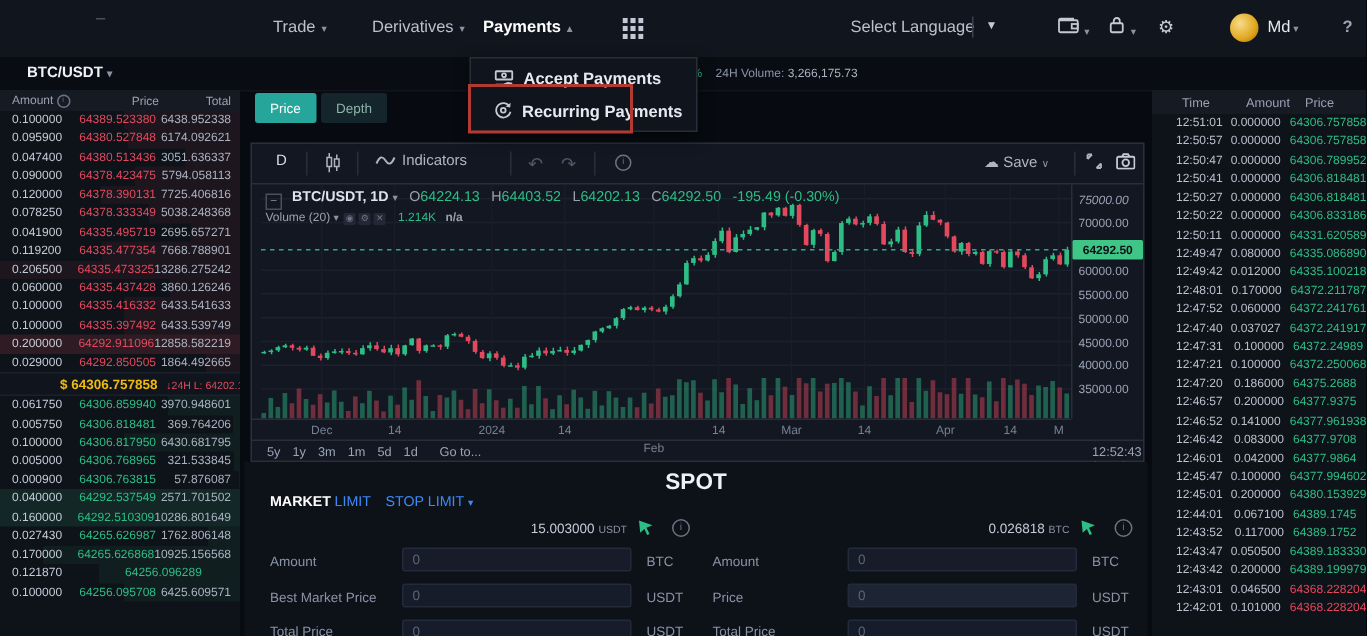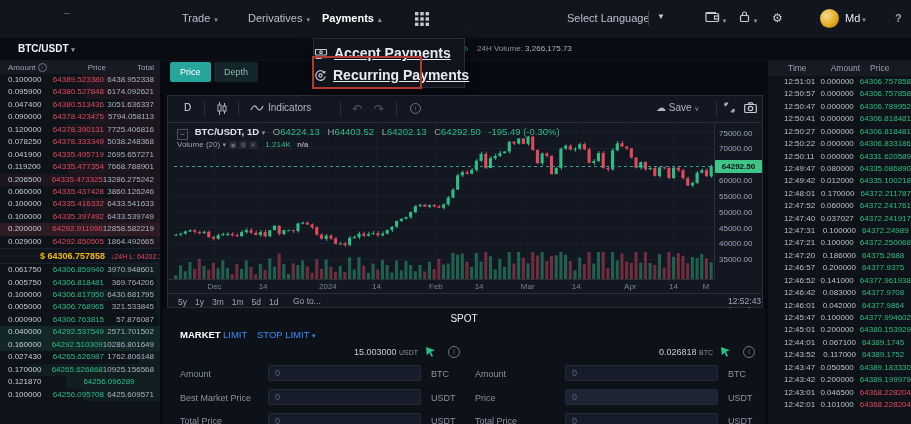--- a/index.html
+++ b/index.html
@@ -71,21 +71,21 @@
   .xtick{position:absolute;top:2px;font-size:8px;color:#758094;transform:translateX(-50%);}
   #tv-bottom{position:absolute;left:0;top:197px;width:100%;height:14px;border-top:1px solid #2a2e39;}
   #ranges{position:absolute;left:10px;top:2px;}
   .rng{display:inline-block;margin-right:8px;font-size:8.5px;color:#9aa4b5;cursor:pointer;}
   #goto{position:absolute;left:125px;top:2px;font-size:8.5px;color:#9aa4b5;cursor:pointer;}
   #clock{position:absolute;left:560px;top:2px;font-size:8.5px;color:#9aa4b5;cursor:pointer;}
   #scale-opts{position:absolute;left:648px;top:2px;font-size:8.5px;color:#9aa4b5;white-space:nowrap;}
   #scale-opts .blue{color:#3d8af7;}
   
   #spot{position:absolute;left:163px;top:308px;width:602px;height:116px;background:#0d1118;}
-  #spot-title{position:absolute;left:0;top:5px;width:100%;text-align:center;font-size:10px;font-weight:normal;color:#eef1f6;}
+  #spot-title{position:absolute;left:0;top:5px;width:100%;text-align:center;font-size:15px;font-weight:bold;color:#eef1f6;}
   .tab{position:absolute;top:21px;font-size:9.5px;cursor:pointer;}
   #tab-market{left:17px;color:#ffffff;font-weight:bold;}
   #tab-limit{left:60px;color:#3d8af7;}
   #tab-stop{left:94px;color:#3d8af7;}
   .bal{position:absolute;top:39px;font-size:9px;color:#c5ccd8;}
   .bal .unit{font-size:7px;color:#8a93a6;}
   .ptr{position:absolute;top:38px;width:11px;height:11px;}
   .info10{position:absolute;top:38px;width:10px;height:10px;line-height:10px;border:1px solid #6b7485;border-radius:50%;
           color:#6b7485;font-size:7px;text-align:center;}
   .f-label{position:absolute;font-size:9px;color:#8a93a6;}
@@ -100,22 +100,22 @@
   .tr-head .h-ti{width:36px;margin-left:20px;}
   .tr-head .h-am{width:36px;text-align:right;}
   .tr-head .h-pr{margin-left:10px;}
   .tr-row{display:flex;height:12.43px;line-height:12.43px;font-size:8px;white-space:nowrap;cursor:pointer;}
   .c-time{width:36px;margin-left:16px;color:#b9c1cd;}
   .c-amt{width:36px;text-align:right;color:#b9c1cd;}
   .c-price{margin-left:6px;}
   
   #payments-menu{position:absolute;left:313px;top:38px;width:150px;height:48px;background:#10141c;
                  border:1px solid #272d39;box-shadow:0 3px 10px rgba(0,0,0,.6);z-index:50;}
-  .menu-item{position:absolute;left:0;width:100%;height:24px;line-height:24px;padding-left:0;box-sizing:border-box;
-             font-size:14px;font-weight:bold;color:#e6eaf1;cursor:pointer;white-space:nowrap;text-decoration:underline;}
+  .menu-item{position:absolute;left:0;width:100%;height:24px;line-height:24px;padding-left:15px;box-sizing:border-box;
+             font-size:11px;font-weight:bold;color:#e6eaf1;cursor:pointer;white-space:nowrap;}
   .menu-item svg{vertical-align:-2px;margin-right:6px;}
   #annotation-box{position:absolute;left:312px;top:56px;width:106px;height:29px;border:2px solid #b23a31;z-index:60;pointer-events:none;}
   svg .st{fill:none;stroke:#c3cad6;stroke-width:1.2;}
 </style>
 </head>
 <body>
 
 <div id="app">
 
   <header id="navbar">
@@ -751,36 +751,36 @@
         <line x1="528.26" y1="45.5" x2="528.26" y2="50.6" stroke="#2ebd85" stroke-width="1"></line>
         <rect x="526.21" y="47.2" width="3.10" height="2.5" fill="#2ebd85"></rect>
         <line x1="532.96" y1="45.4" x2="532.96" y2="53.6" stroke="#e2495d" stroke-width="1"></line>
         <rect x="530.91" y="47.2" width="3.10" height="6.0" fill="#e2495d"></rect>
         <line x1="537.65" y1="41.5" x2="537.65" y2="54.9" stroke="#2ebd85" stroke-width="1"></line>
         <rect x="535.60" y="43.5" width="3.10" height="9.8" fill="#2ebd85"></rect>
         <line x1="0" y1="43.5" x2="540" y2="43.5" stroke="#2ea58d" stroke-width="1" stroke-dasharray="3,3"></line>
       </svg>
 
     <div id="price-scale">
-        <span class="ytick" style="top: 5.5122px;">75000.00</span>
+        <span class="ytick" style="top: 5.5122px; font-style: italic;">75000.00</span>
         <span class="ytick" style="top: 21.3659px;">70000.00</span>
         <span class="ytick" style="top: 53.0732px;">60000.00</span>
         <span class="ytick" style="top: 68.9268px;">55000.00</span>
         <span class="ytick" style="top: 84.7805px;">50000.00</span>
         <span class="ytick" style="top: 100.634px;">45000.00</span>
         <span class="ytick" style="top: 116.488px;">40000.00</span>
         <span class="ytick" style="top: 132.341px;">35000.00</span>
       </div>
     <div id="price-tag" style="top: 63.9628px;">64292.50</div>
     <div id="xaxis">
         <span class="xtick" style="left: 46.5px;">Dec</span>
         <span class="xtick" style="left: 95.1px;">14</span>
         <span class="xtick" style="left: 159.9px;">2024</span>
         <span class="xtick" style="left: 208.5px;">14</span>
-        <span class="xtick" style="left: 267.9px;">Feb</span>
+        <span class="xtick" style="left: 267.9px; margin-top: 12px;">Feb</span>
         <span class="xtick" style="left: 311.1px;">14</span>
         <span class="xtick" style="left: 359.7px;">Mar</span>
         <span class="xtick" style="left: 408.3px;">14</span>
         <span class="xtick" style="left: 462.3px;">Apr</span>
         <span class="xtick" style="left: 505.5px;">14</span>
         <span class="xtick" style="left: 537.9px;">M</span>
       </div>
 
     <div id="tv-bottom">
       <span id="ranges"><span class="rng">5y</span><span class="rng">1y</span><span class="rng">3m</span><span class="rng">1m</span><span class="rng">5d</span><span class="rng">1d</span></span>

